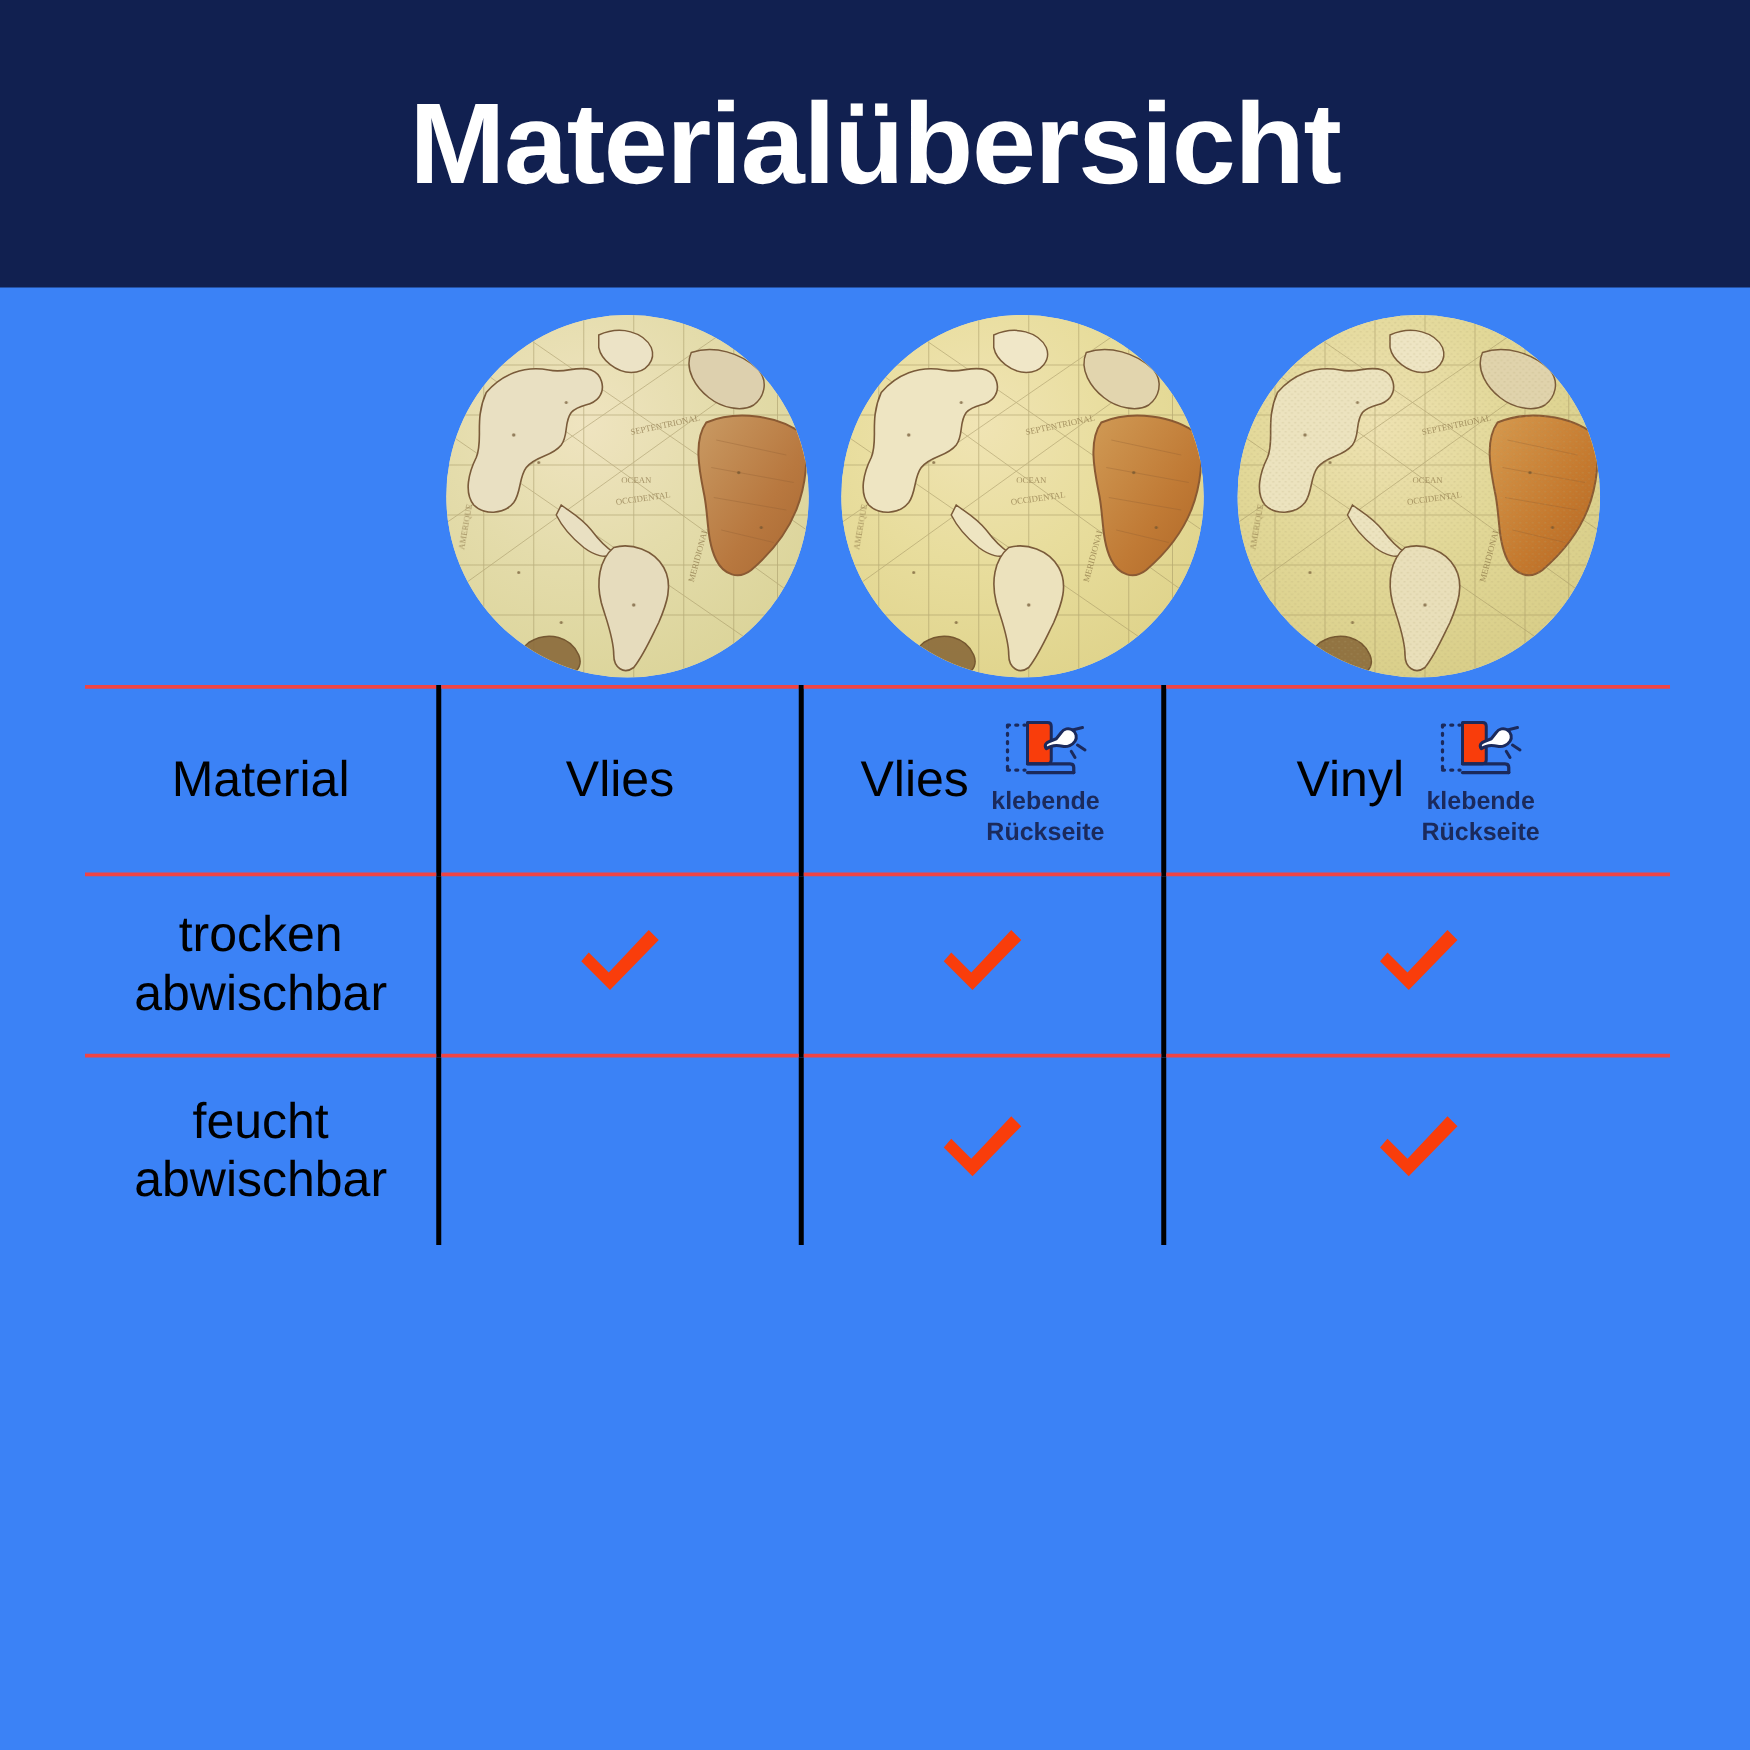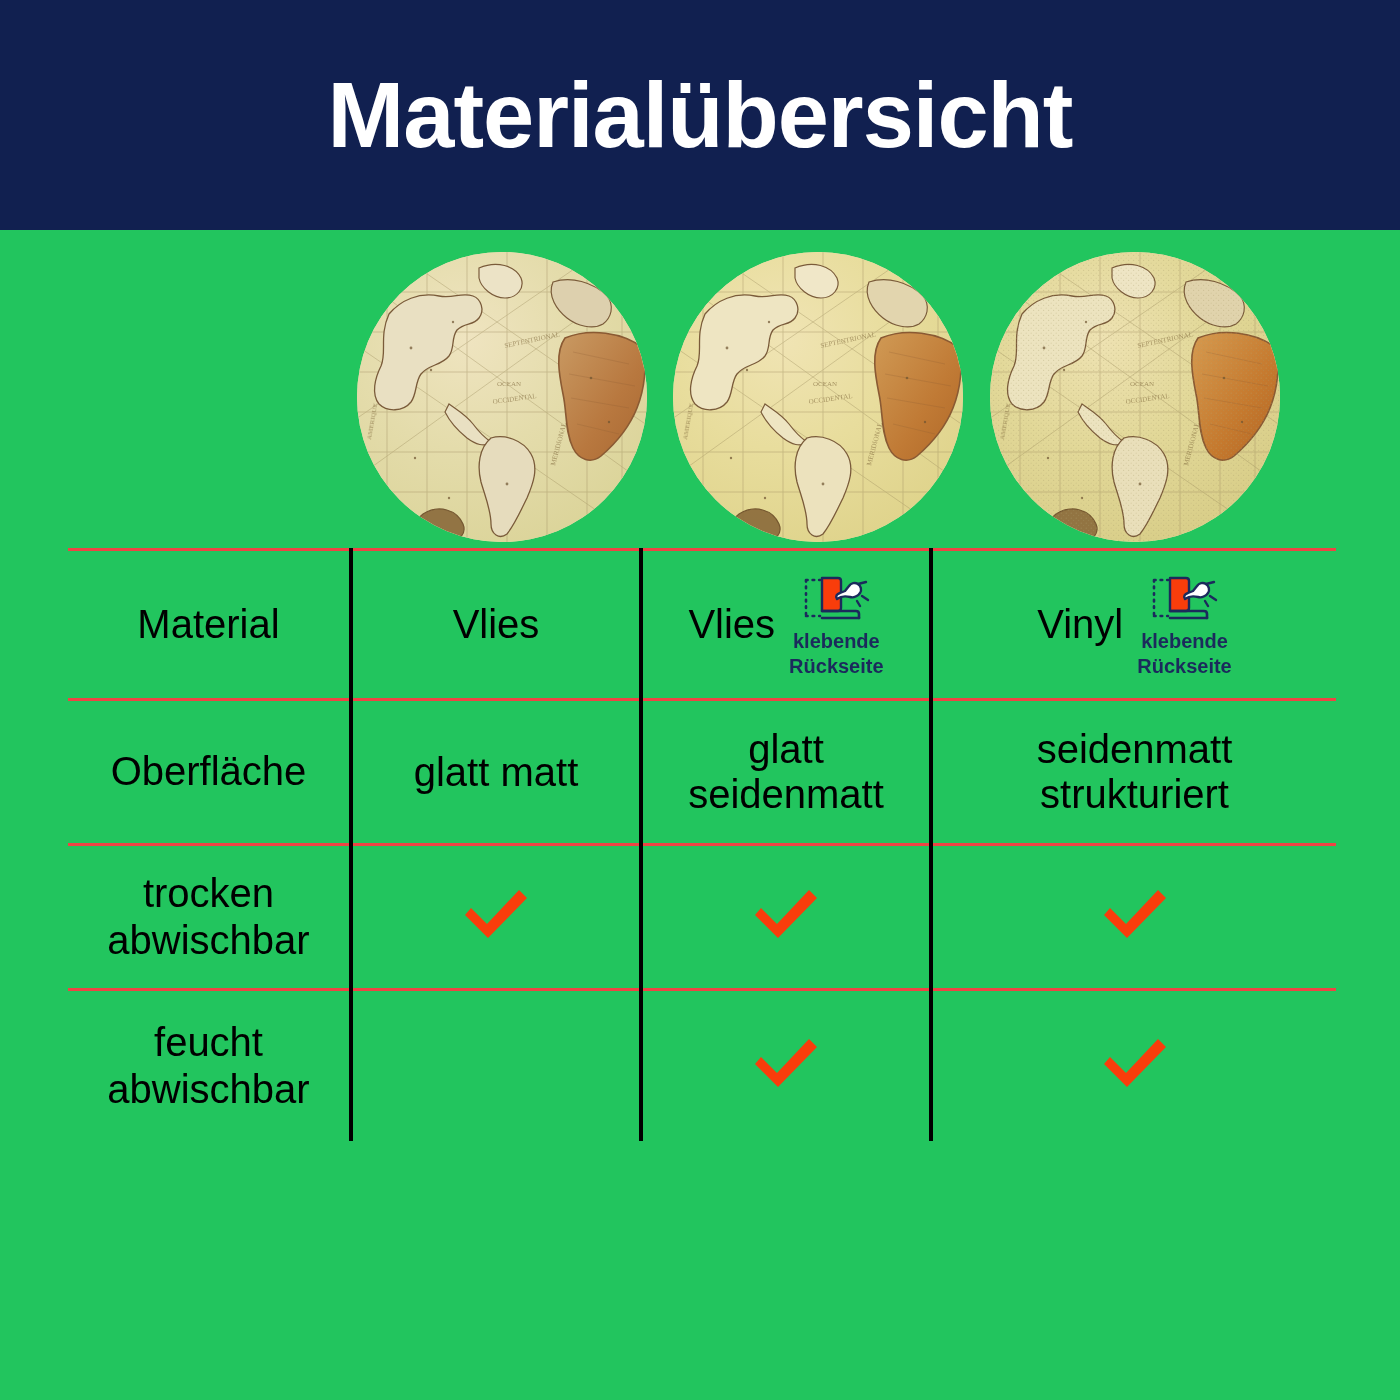--- a/index.html
+++ b/index.html
@@ -11,21 +11,21 @@
     width: 1400px;
     height: 1400px;
     background: #ffffff;
     font-family: "Liberation Sans", sans-serif;
     overflow: hidden;
   }
   .page {
     position: relative;
     width: 1400px;
     height: 1400px;
-    background: #22c55e;
+    background: #3b82f6;
     text-decoration: underline;
   }
 
   
   .header-banner {
     position: absolute;
     left: 0;
     top: 0;
     width: 1400px;
     height: 230px;
@@ -406,26 +406,20 @@
                   <path d="M58 12 L66 10 M62 24 L68 28 M57 29 L60 34" fill="none" stroke="#1b2a5c" stroke-width="2.4" stroke-linecap="round"></path>
                 </svg>
                 <span class="badge-text">klebende</span>
                 <span class="badge-text">Rückseite</span>
               </span>
             </div>
           </td>
         </tr>
 
 
-        <tr class="rule r-oberflaeche">
-          <td class="row-label">Oberfläche</td>
-          <td class="sep-left">glatt matt</td>
-          <td class="sep-left">glatt seidenmatt</td>
-          <td class="sep-left">seidenmatt strukturiert</td>
-        </tr>
 
         <tr class="rule r-trocken">
           <td class="row-label">trocken abwischbar</td>
           <td class="sep-left">
             <span class="check">
               <svg viewBox="0 0 74 62" xmlns="http://www.w3.org/2000/svg">
                 <path d="M6 33 L12 26 L28 42 L60 8 L68 16 L29 56 Z" fill="#F93D0B"></path>
               </svg>
             </span>
           </td>

